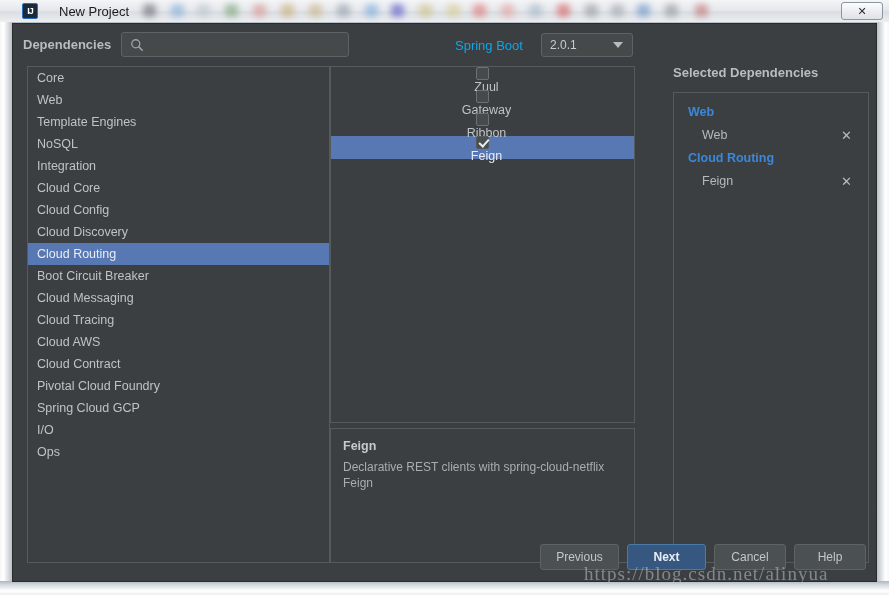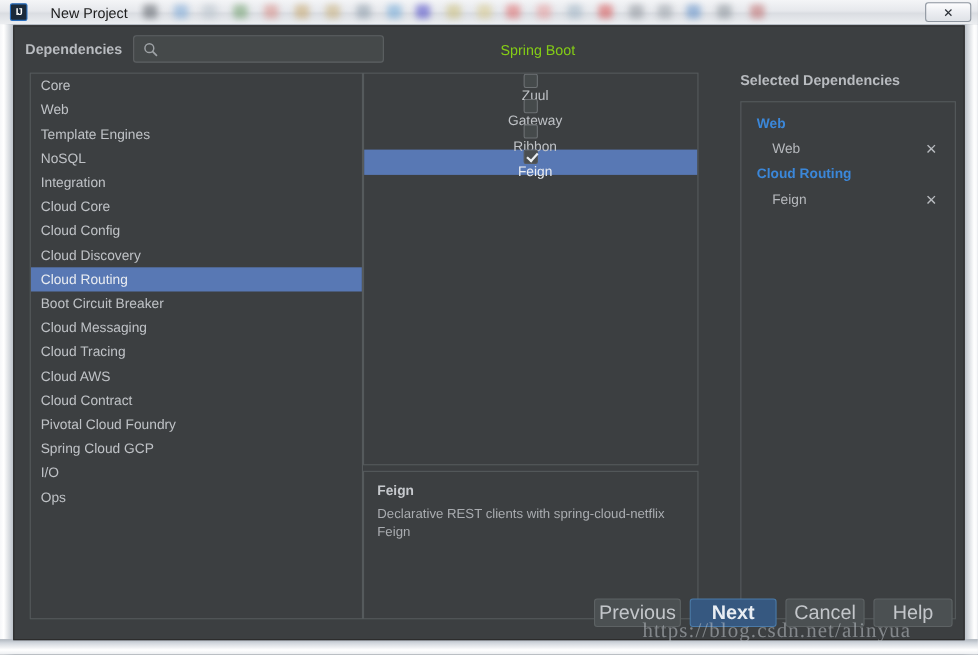--- a/index.html
+++ b/index.html
@@ -22,21 +22,21 @@
     left: 0; top: 0;
     width: 889px; height: 23px;
     background: linear-gradient(to bottom, #f4f5f7 0%, #e6e8ec 45%, #dadde2 55%, #eceef1 100%);
     border-bottom: 1px solid #9aa3ad;
     display: flex;
     align-items: center;
     overflow: hidden;
   }
   .tb-icon {
     width: 16px; height: 16px;
-    margin-left: 9px;
+    margin-left: 22px;
     background: #1b2a3a;
     border: 1px solid #2b6fbd;
     border-radius: 2px;
     color: #ffffff;
     font-size: 9px;
     font-weight: bold;
     display: flex;
     align-items: center;
     justify-content: center;
     letter-spacing: -1px;
@@ -139,21 +139,21 @@
     outline: none;
     color: #c7cacd;
     font-size: 12px;
     font-family: "Liberation Sans", sans-serif;
     padding: 0 6px;
   }
   .lbl-springboot {
     position: absolute;
     left: 442px; top: 14px;
     font-size: 13px;
-    color: #84cc16;
+    color: #0ea5e9;
   }
   .version-select {
     position: absolute;
     left: 528px; top: 9px;
     width: 92px; height: 24px;
     background: #45494a;
     border: 1px solid #5e6264;
     border-radius: 3px;
     display: flex;
     align-items: center;
@@ -306,21 +306,21 @@
     width: 865px; height: 46px;
   }
   .btn {
     position: absolute;
     top: 9px;
     height: 26px;
     background: #4b5052;
     border: 1px solid #5d6264;
     border-radius: 3px;
     color: #c3c6ca;
-    font-size: 18px;
+    font-size: 12px;
     font-family: "Liberation Sans", sans-serif;
     display: flex;
     align-items: center;
     justify-content: center;
   }
   .btn.primary {
     background: #365880;
     border-color: #4a7aa8;
     color: #e8edf3;
     font-weight: bold;
@@ -390,20 +390,24 @@
       <div class="search-wrap">
         <svg class="search-icon" viewBox="0 0 16 16">
           <circle cx="6.6" cy="6.6" r="4.6" fill="none" stroke="#9ea2a6" stroke-width="1.5"></circle>
           <line x1="10.1" y1="10.1" x2="14" y2="14" stroke="#9ea2a6" stroke-width="1.8" stroke-linecap="round"></line>
         </svg>
         <input class="search-input" type="text" value="" placeholder="" style="">
       </div>
 
       <div class="lbl-springboot">Spring Boot</div>
 
+      <div class="version-select">
+        <span class="version-value">2.0.1</span>
+        <span class="chevron"></span>
+      </div>
     </div>
 
     <div class="panel cat-panel">
         <div class="cat-item">
           <span>Core</span>
         </div>
         <div class="cat-item">
           <span>Web</span>
         </div>
         <div class="cat-item">

